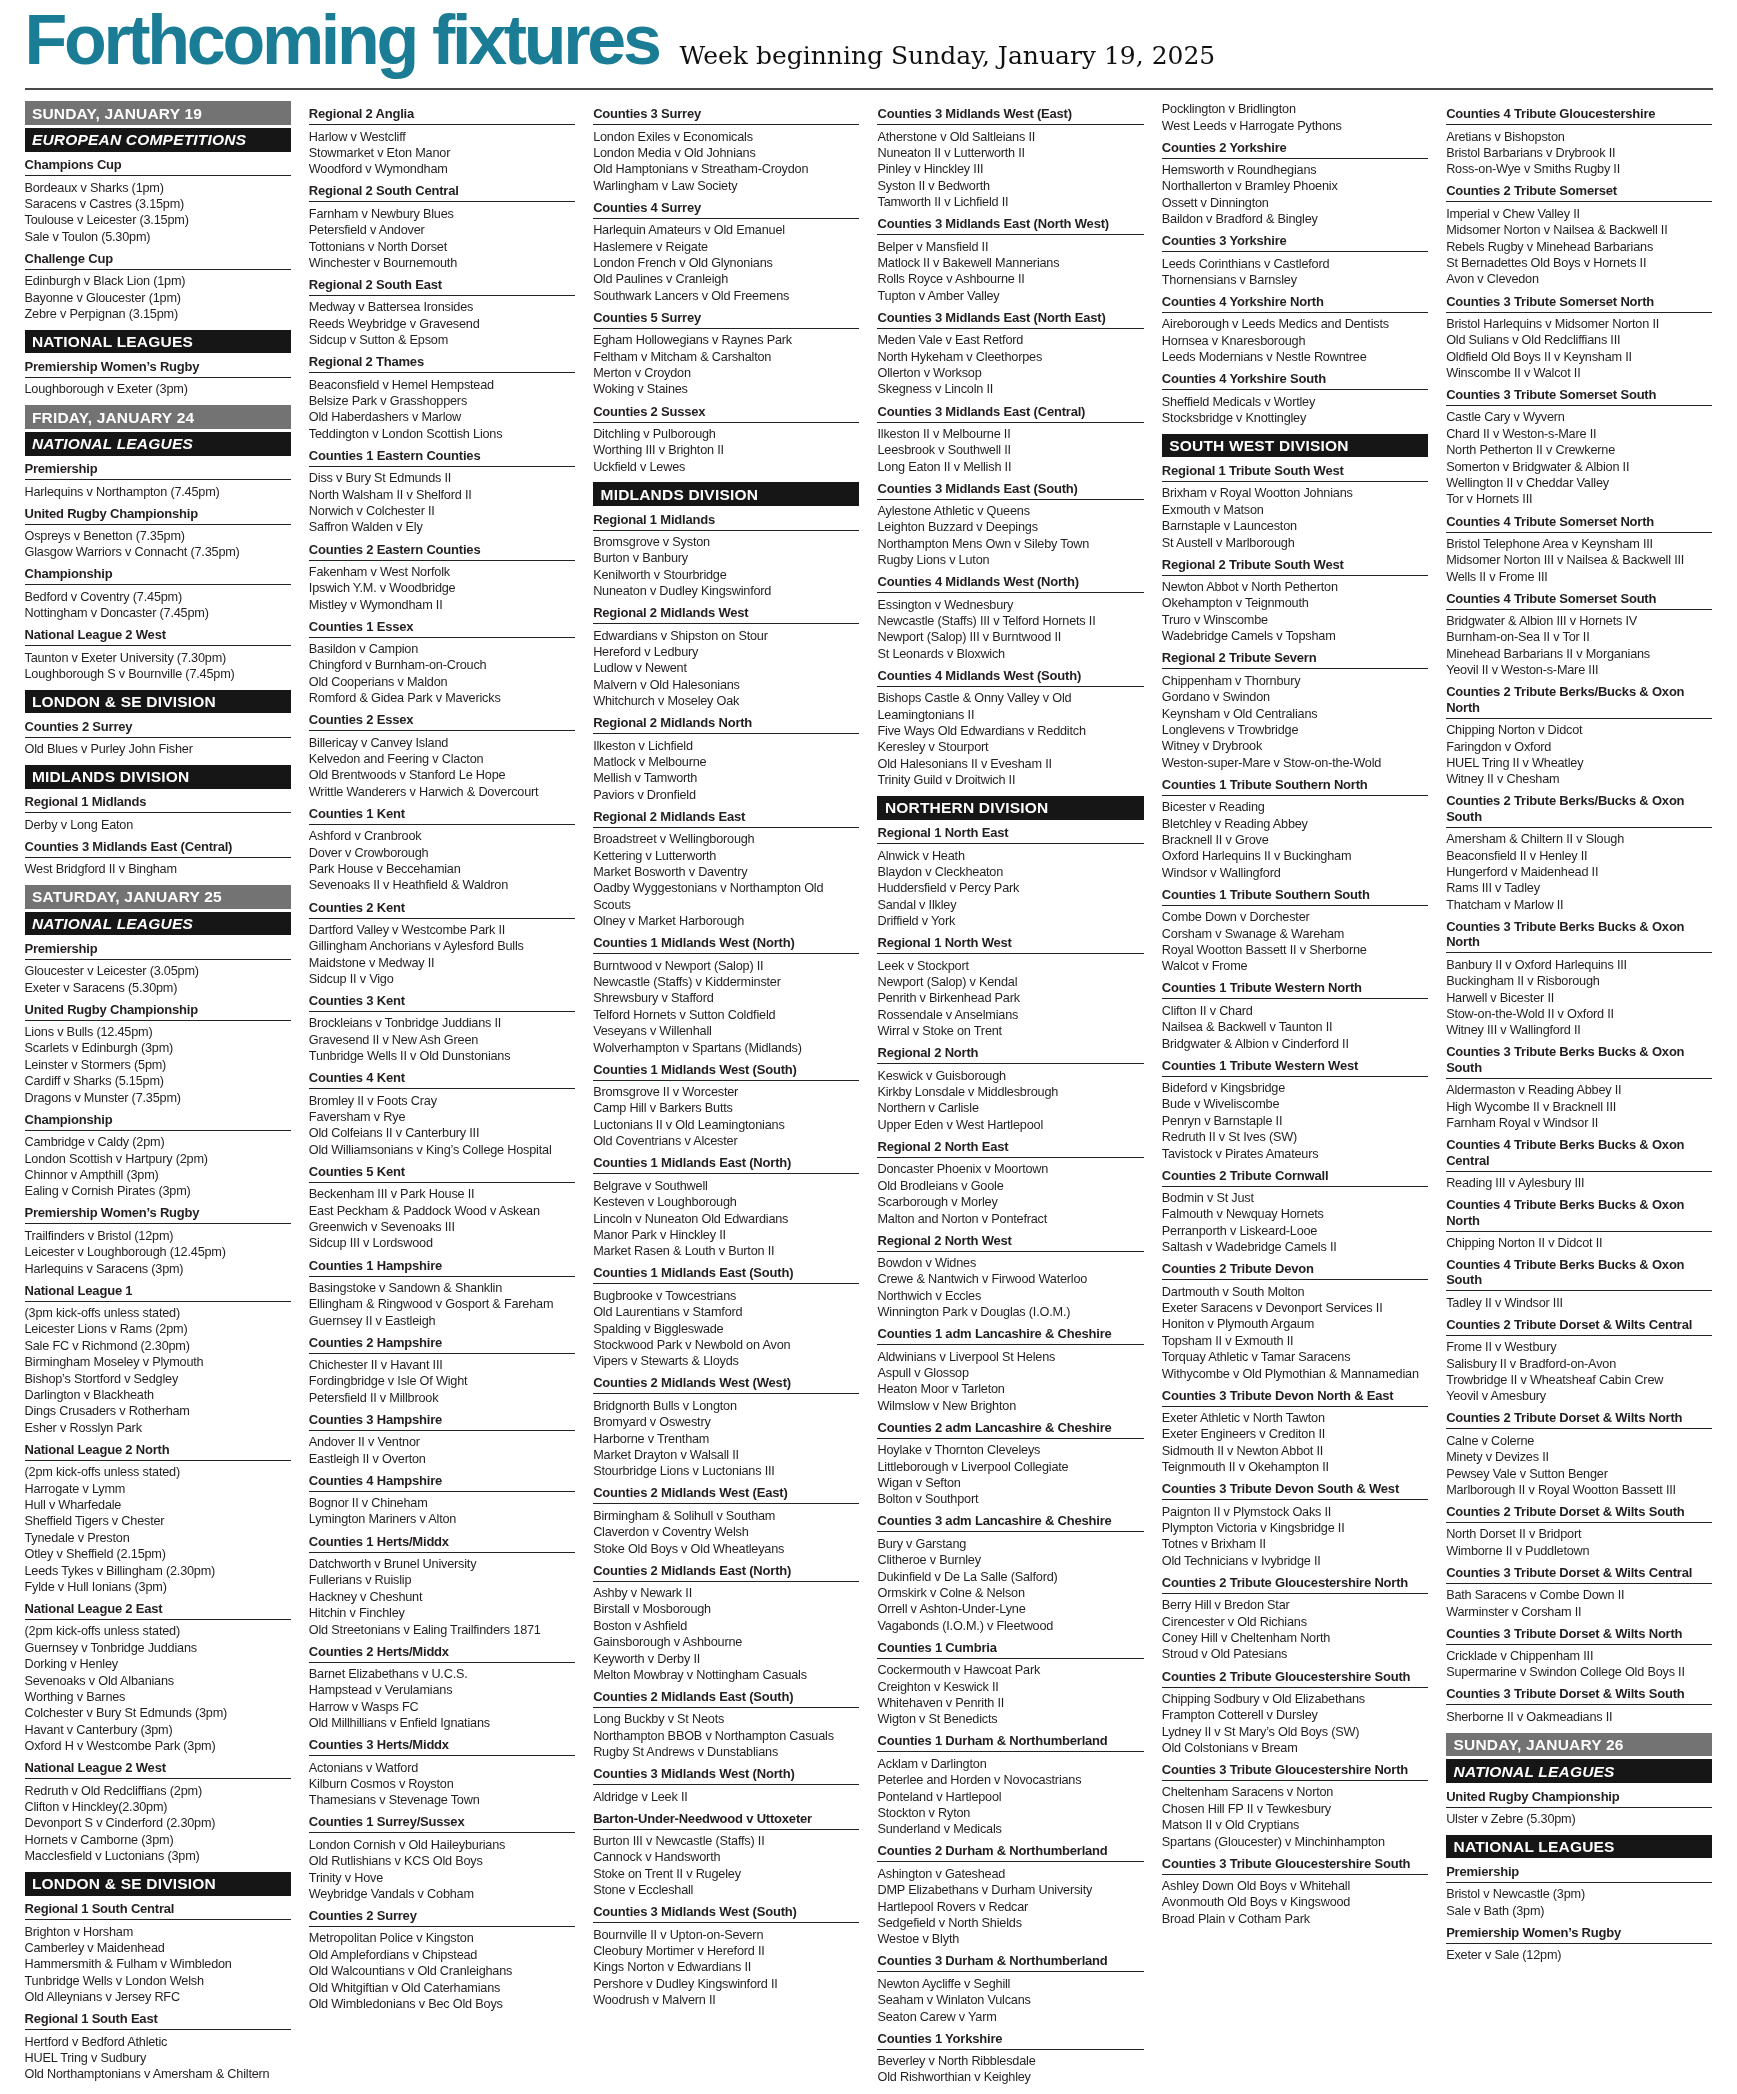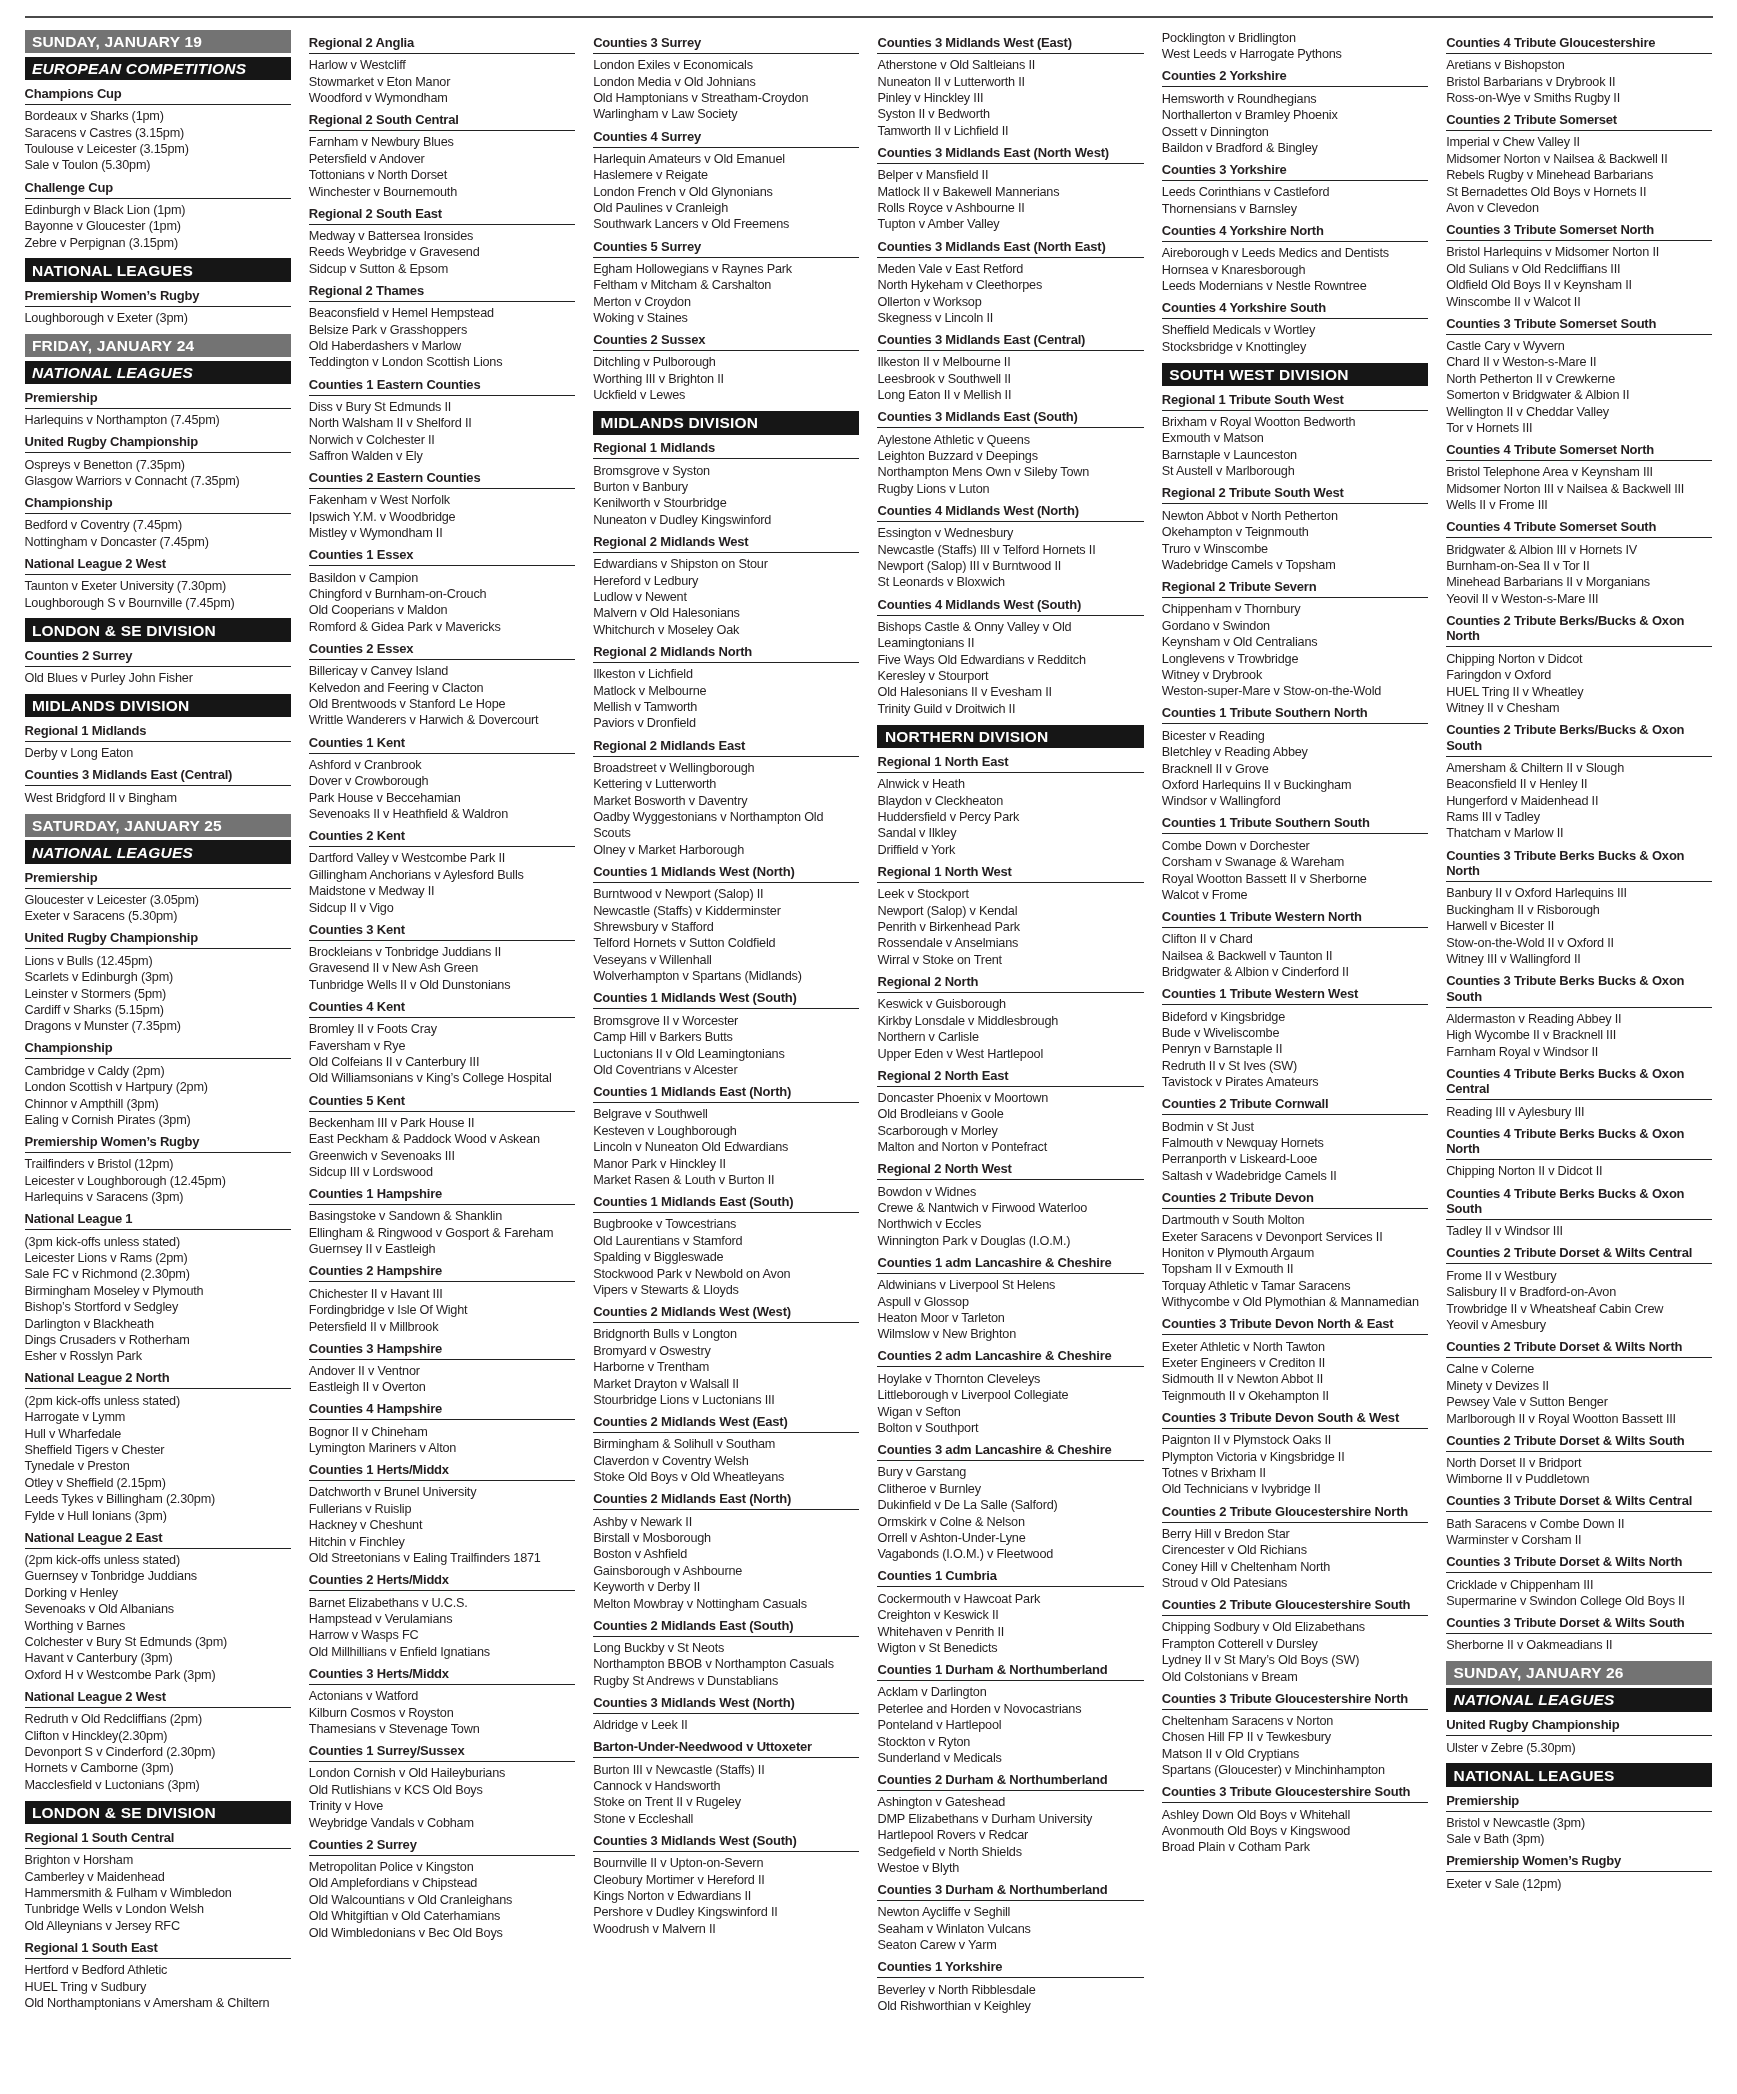--- a/index.html
+++ b/index.html
@@ -36,20 +36,24 @@
     border-bottom:1.2px solid #222;padding-bottom:2.5px;margin:5.7px 0 3.3px 0;
     letter-spacing:-0.2px;
   }
   .col > .lg:first-child{margin-top:5px;}
   .fx{font-size:12.7px;line-height:16.4px;letter-spacing:-0.2px;}
 </style>
 </head>
 <body>
 
 <div class="page">
+  <div class="masthead">
+    <span class="title">Forthcoming fixtures</span>
+    <span class="subtitle">Week beginning Sunday, January 19, 2025</span>
+  </div>
   <hr class="toprule">
   <div id="columns">
       <div class="col">
         <div class="bar day">SUNDAY, JANUARY 19</div>
         <div class="bar sec">EUROPEAN COMPETITIONS</div>
         <div class="lg">Champions Cup</div>
         <div class="fx">Bordeaux v Sharks (1pm)</div>
         <div class="fx">Saracens v Castres (3.15pm)</div>
         <div class="fx">Toulouse v Leicester (3.15pm)</div>
         <div class="fx">Sale v Toulon (5.30pm)</div>
@@ -472,21 +476,21 @@
         <div class="fx">Thornensians v Barnsley</div>
         <div class="lg">Counties 4 Yorkshire North</div>
         <div class="fx">Aireborough v Leeds Medics and Dentists</div>
         <div class="fx">Hornsea v Knaresborough</div>
         <div class="fx">Leeds Modernians v Nestle Rowntree</div>
         <div class="lg">Counties 4 Yorkshire South</div>
         <div class="fx">Sheffield Medicals v Wortley</div>
         <div class="fx">Stocksbridge v Knottingley</div>
         <div class="bar sec">SOUTH WEST DIVISION</div>
         <div class="lg">Regional 1 Tribute South West</div>
-        <div class="fx">Brixham v Royal Wootton Bedworth</div>
+        <div class="fx">Brixham v Royal Wootton Johnians</div>
         <div class="fx">Exmouth v Matson</div>
         <div class="fx">Barnstaple v Launceston</div>
         <div class="fx">St Austell v Marlborough</div>
         <div class="lg">Regional 2 Tribute South West</div>
         <div class="fx">Newton Abbot v North Petherton</div>
         <div class="fx">Okehampton v Teignmouth</div>
         <div class="fx">Truro v Winscombe</div>
         <div class="fx">Wadebridge Camels v Topsham</div>
         <div class="lg">Regional 2 Tribute Severn</div>
         <div class="fx">Chippenham v Thornbury</div>

